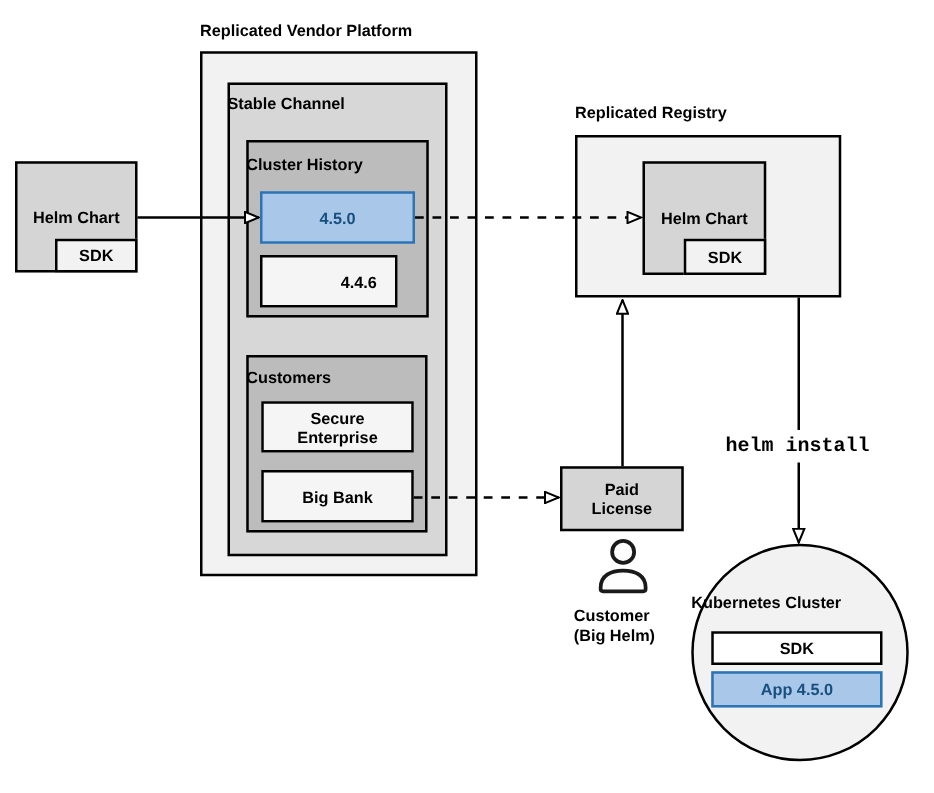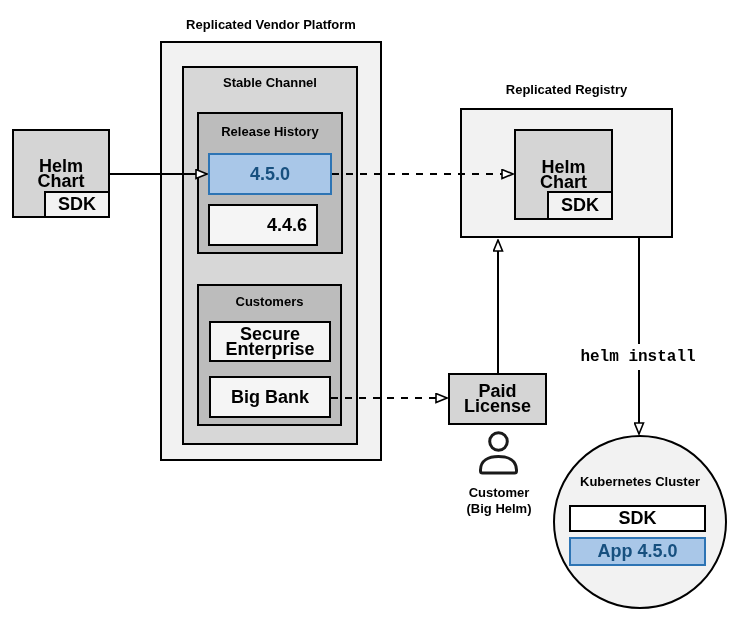--- a/index.html
+++ b/index.html
@@ -2,22 +2,22 @@
 <html><head>
 <meta charset="utf-8">
 <style>
   html,body{margin:0;padding:0;background:#ffffff;}
   #canvas{
     position:relative;width:747px;height:634px;background:#ffffff;
     font-family:"Liberation Sans","DejaVu Sans",sans-serif;overflow:hidden;
   }
   .box{position:absolute;box-sizing:border-box;border:2px solid #000000;}
   .cc{display:flex;align-items:center;justify-content:center;text-align:center;}
-  .bold13{font-weight:bold;font-size:18px;line-height:15px;color:#000000;}
-  .lbl{position:absolute;font-weight:bold;font-size:13px;line-height:15px;color:#000000;text-align:center;}
+  .bold13{font-weight:bold;font-size:13px;line-height:15px;color:#000000;}
+  .lbl{position:absolute;font-weight:bold;font-size:13px;line-height:15px;color:#000000;}
   .f-container{background:#f2f2f2;}
   .f-item{background:#f5f5f5;}
   .f-mid{background:#d5d5d5;}
   .f-stable{background:#d7d7d7;}
   .f-dark{background:#bcbcbc;}
   .f-white{background:#ffffff;}
   .f-blue{background:#a9c7e8;border-color:#2d74b4;}
   .blue-text{color:#17507f;text-align:right;}
   .circle{border-radius:50%;}
   .overlay{position:absolute;left:0;top:0;pointer-events:none;}
@@ -32,21 +32,21 @@
 
 <div id="canvas">
 
   <div class="lbl" style="left:160px;top:17px;width:222px;">Replicated Vendor Platform</div>
   <div class="box f-container" style="left:160px;top:41px;width:222px;height:420px;"></div>
 
   <div class="box f-stable" style="left:182px;top:66px;width:176px;height:379px;"></div>
   <div class="lbl" style="left:182px;top:75px;width:176px;">Stable Channel</div>
 
   <div class="box f-dark" style="left:197px;top:112px;width:146px;height:142px;"></div>
-  <div class="lbl" style="left:197px;top:124px;width:146px;">Release History</div>
+  <div class="lbl" style="left:197px;top:124px;width:146px;">Cluster History</div>
   <div class="box f-blue cc" style="left:208px;top:153px;width:124px;height:42px;">
     <span class="bold13 blue-text">4.5.0</span>
   </div>
   <div class="box f-item cc" style="left:208px;top:204px;width:110px;height:42px;padding-left:48px;">
     <span class="bold13">4.4.6</span>
   </div>
 
   <div class="box f-dark" style="left:197px;top:284px;width:145px;height:142px;"></div>
   <div class="lbl" style="left:197px;top:294px;width:145px;">Customers</div>
   <div class="box f-item cc" style="left:209px;top:321px;width:122px;height:41px;padding:0 14px;">

